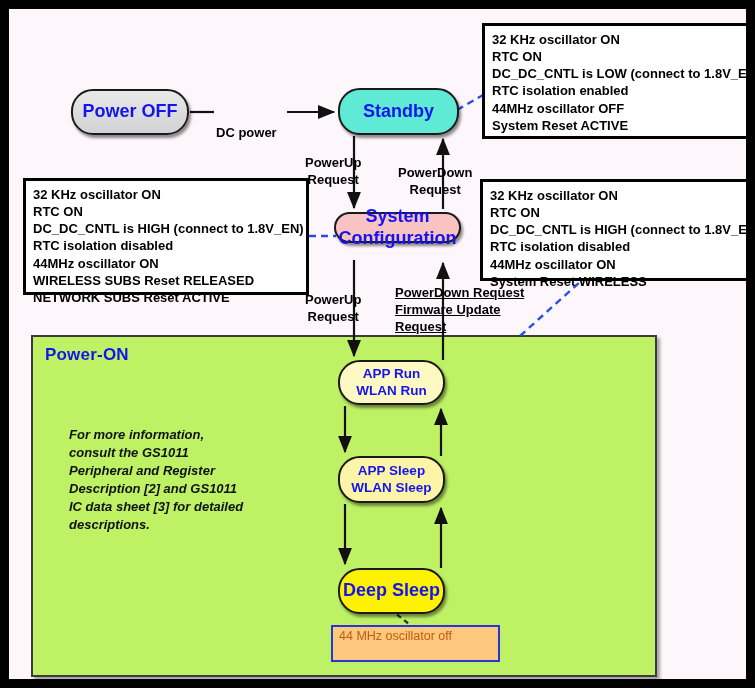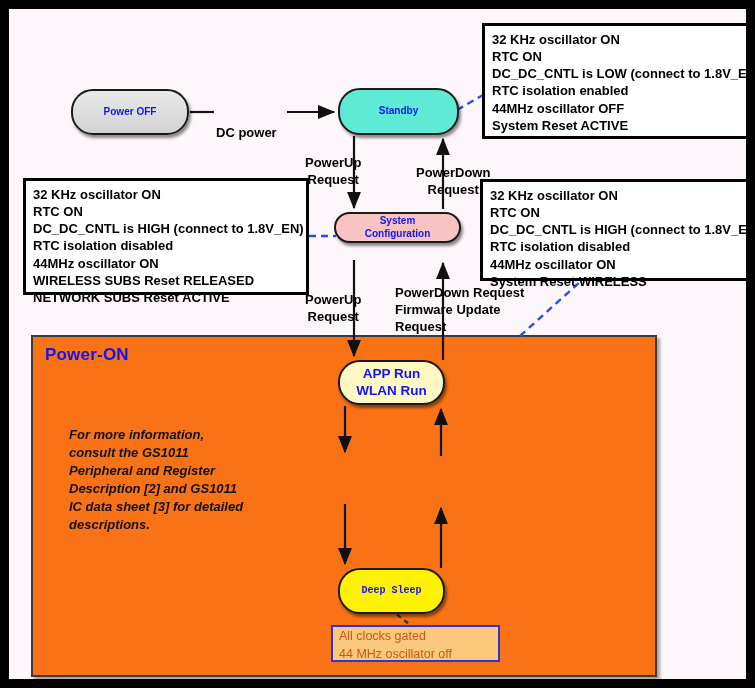--- a/index.html
+++ b/index.html
@@ -18,21 +18,21 @@
     overflow: hidden;
   }
   
   .node {
     position: absolute;
     box-sizing: border-box;
     border: 2px solid #1a1a1a;
     border-radius: 22px;
     color: #1414ee;
     font-weight: bold;
-    font-size: 10px;
+    font-size: 18px;
     text-align: center;
     display: flex;
     flex-direction: column;
     align-items: center;
     justify-content: center;
     line-height: 1.22;
     box-shadow: 2px 3px 3px rgba(0,0,0,0.45);
     z-index: 6;
   }
   .node .ln { display: block; white-space: nowrap; }
@@ -55,21 +55,20 @@
     font-size: 13.5px;
   }
   #node-app-sleep {
     left: 329px; top: 447px; width: 107px; height: 47px;
     background: #fcf5a8;
     font-size: 13.5px;
   }
   #node-deep-sleep {
     left: 329px; top: 559px; width: 107px; height: 46px;
     background: #fff200;
-    font-family: Liberation Mono, monospace;
   }
 
   
   .callout {
     position: absolute;
     box-sizing: border-box;
     background: #ffffff;
     border: 3px solid #000000;
     color: #000000;
     font-size: 13px;
@@ -80,21 +79,21 @@
   }
   .callout .ln { display: block; white-space: nowrap; }
   #callout-standby { left: 473px; top: 14px; width: 268px; height: 116px; }
   #callout-sysconfig-left { left: 14px; top: 169px; width: 286px; height: 117px; }
   #callout-sysconfig-right { left: 471px; top: 170px; width: 271px; height: 102px; }
 
   
   #panel-power-on {
     position: absolute;
     left: 22px; top: 326px; width: 626px; height: 342px;
-    background: #f97316;
+    background: #bef264;
     border: 2px solid #3b3b3b;
     box-sizing: border-box;
     box-shadow: 3px 3px 3px rgba(0,0,0,0.35);
     z-index: 2;
   }
   #panel-power-on-title {
     position: absolute;
     left: 12px; top: 8px;
     color: #1414ee;
     font-weight: bold;
@@ -136,23 +135,23 @@
     font-size: 13px;
     line-height: 1.3;
     z-index: 6;
     white-space: nowrap;
   }
   .edge-label .ln { display: block; }
   .edge-label.center { text-align: center; }
 
   #lbl-dc-power { left: 207px; top: 88px; margin-top: 28px; }
   #lbl-powerup-1 { left: 296px; top: 146px; text-align: center; }
-  #lbl-powerdown-1 { left: 389px; top: 156px; text-align: center; margin-left: 18px; }
+  #lbl-powerdown-1 { left: 389px; top: 156px; text-align: center; }
   #lbl-powerup-2 { left: 296px; top: 283px; text-align: center; }
-  #lbl-powerdown-2 { left: 386px; top: 276px; }
+  #lbl-powerdown-2 { left: 386px; top: 276px; text-decoration: underline; }
 
   
   .conn { position: absolute; z-index: 4; }
   svg { display: block; overflow: visible; }
 
   
   .leader { position: absolute; z-index: 5; }
 </style>
 </head>
 <body>
@@ -224,20 +223,24 @@
   <div class="node" id="node-sysconfig">
     <span class="ln">System</span>
     <span class="ln">Configuration</span>
   </div>
 
   <div class="node" id="node-app-run">
     <span class="ln">APP Run</span>
     <span class="ln">WLAN Run</span>
   </div>
 
+  <div class="node" id="node-app-sleep">
+    <span class="ln">APP Sleep</span>
+    <span class="ln">WLAN Sleep</span>
+  </div>
 
   <div class="node" id="node-deep-sleep">
     <span class="ln">Deep Sleep</span>
   </div>
 
   <div class="edge-label" id="lbl-dc-power">
     <span class="ln">DC power</span>
   </div>
 
   <div class="edge-label center" id="lbl-powerup-1">
@@ -283,17 +286,16 @@
   <div class="callout" id="callout-sysconfig-right">
     <span class="ln">32 KHz oscillator ON</span>
     <span class="ln">RTC ON</span>
     <span class="ln">DC_DC_CNTL is HIGH (connect to 1.8V_EN)</span>
     <span class="ln">RTC isolation disabled</span>
     <span class="ln">44MHz oscillator ON</span>
     <span class="ln">System Reset WIRELESS</span>
   </div>
 
   <div id="note-deep-sleep">
-    <span class="ln">All clocks gated</span>
     <span class="ln">44 MHz oscillator off</span>
   </div>
 
 </div>
 
 </body></html>

